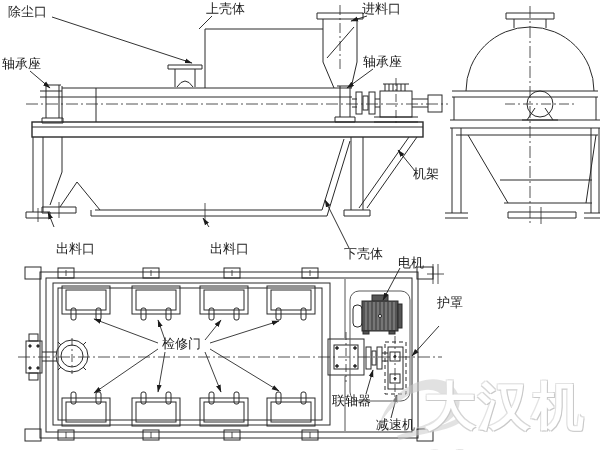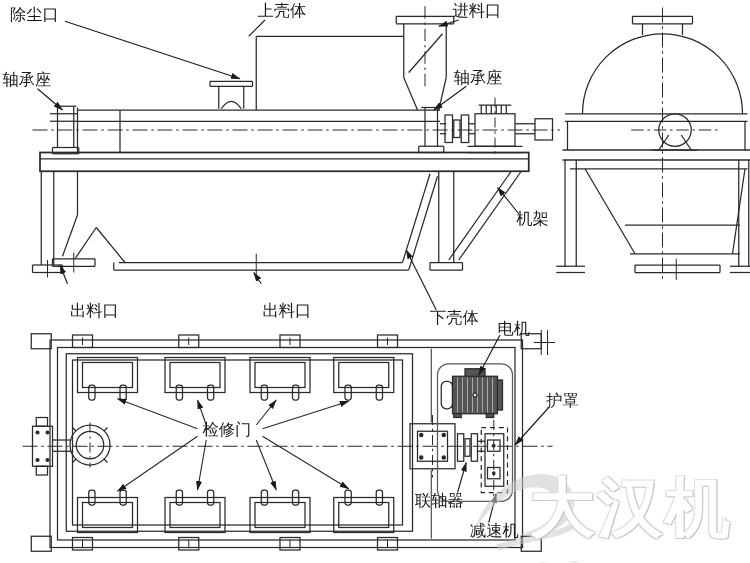--- a/index.html
+++ b/index.html
@@ -391,25 +391,25 @@
     <path d="M378,428 C392,378 446,366 458,394 C466,414 442,432 414,428 C432,424 452,412 444,398 C434,380 396,392 378,428 Z" fill="#c9c9c9"></path>
     <path d="M398,438 C420,430 448,430 462,418" stroke="#cccccc" stroke-width="5" fill="none"></path>
   </g>
 </svg>
 
   <div class="lbl" style="left:8px;top:4px;">除尘口</div>
   <div class="lbl" style="left:206px;top:1px;">上壳体</div>
   <div class="lbl" style="left:362px;top:1px;">进料口</div>
   <div class="lbl" style="left:2px;top:56px;">轴承座</div>
   <div class="lbl" style="left:363px;top:54px;">轴承座</div>
-  <div class="lbl" style="left:413px;top:167px;">机架</div>
+  <div class="lbl" style="left:413px;top:167px;font-family:Liberation Mono, monospace;">机架</div>
   <div class="lbl" style="left:56px;top:241px;">出料口</div>
   <div class="lbl" style="left:210px;top:241px;">出料口</div>
   <div class="lbl" style="left:344px;top:246px;">下壳体</div>
   <div class="lbl" style="left:162px;top:336px;">检修门</div>
   <div class="lbl" style="left:398px;top:255px;">电机</div>
-  <div class="lbl" style="left:437px;top:313px;text-align:right;">护罩</div>
+  <div class="lbl" style="left:437px;top:295px;text-align:right;">护罩</div>
   <div class="lbl" style="left:332px;top:393px;">联轴器</div>
   <div class="lbl" style="left:376px;top:417px;">减速机</div>
 
   <div class="wm-cn">大汉机械</div>
 
 </div>
 
 </body></html>

